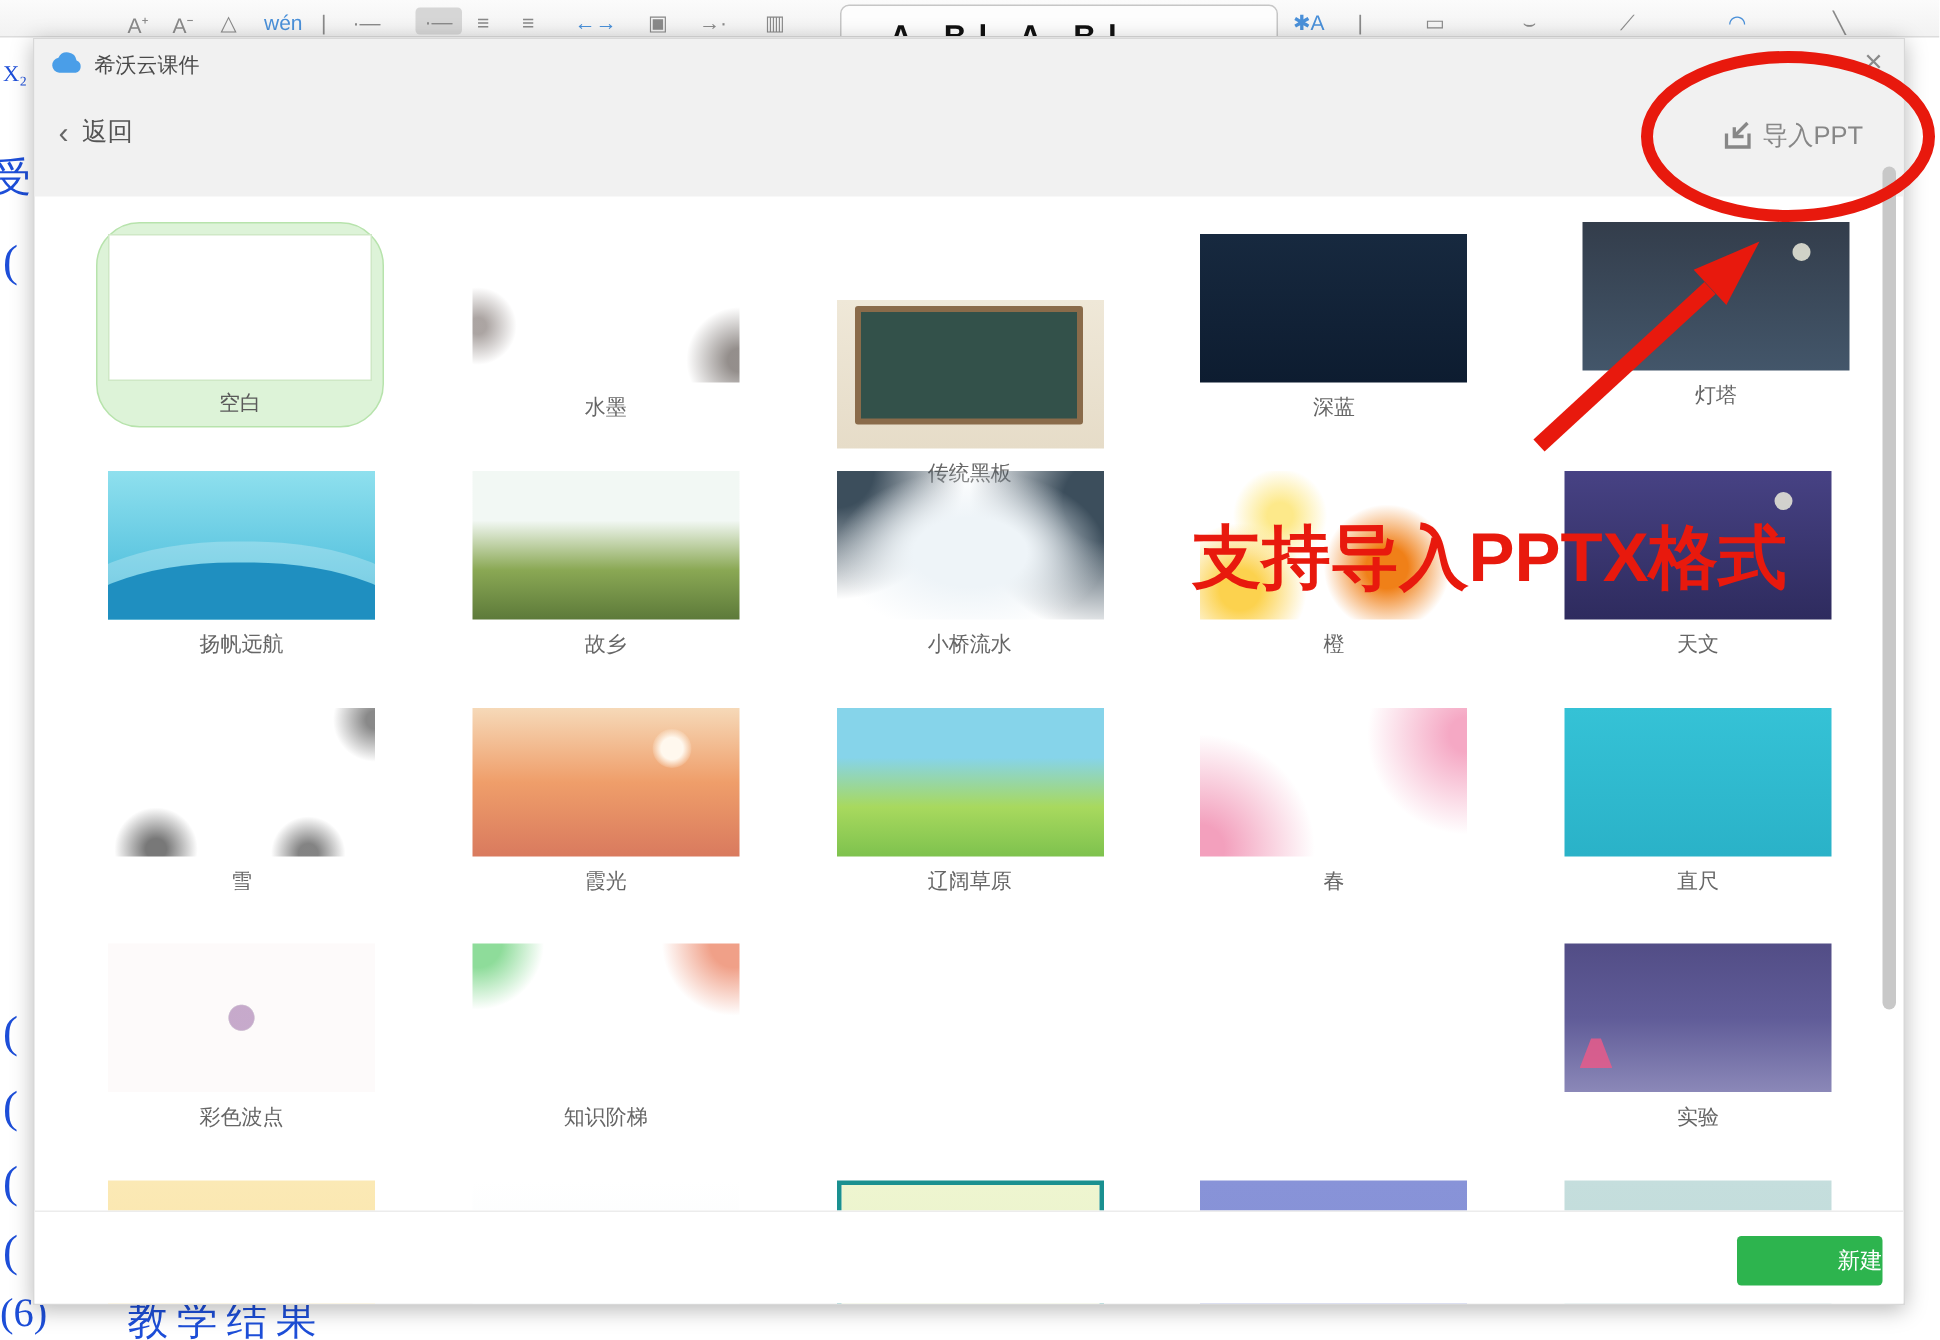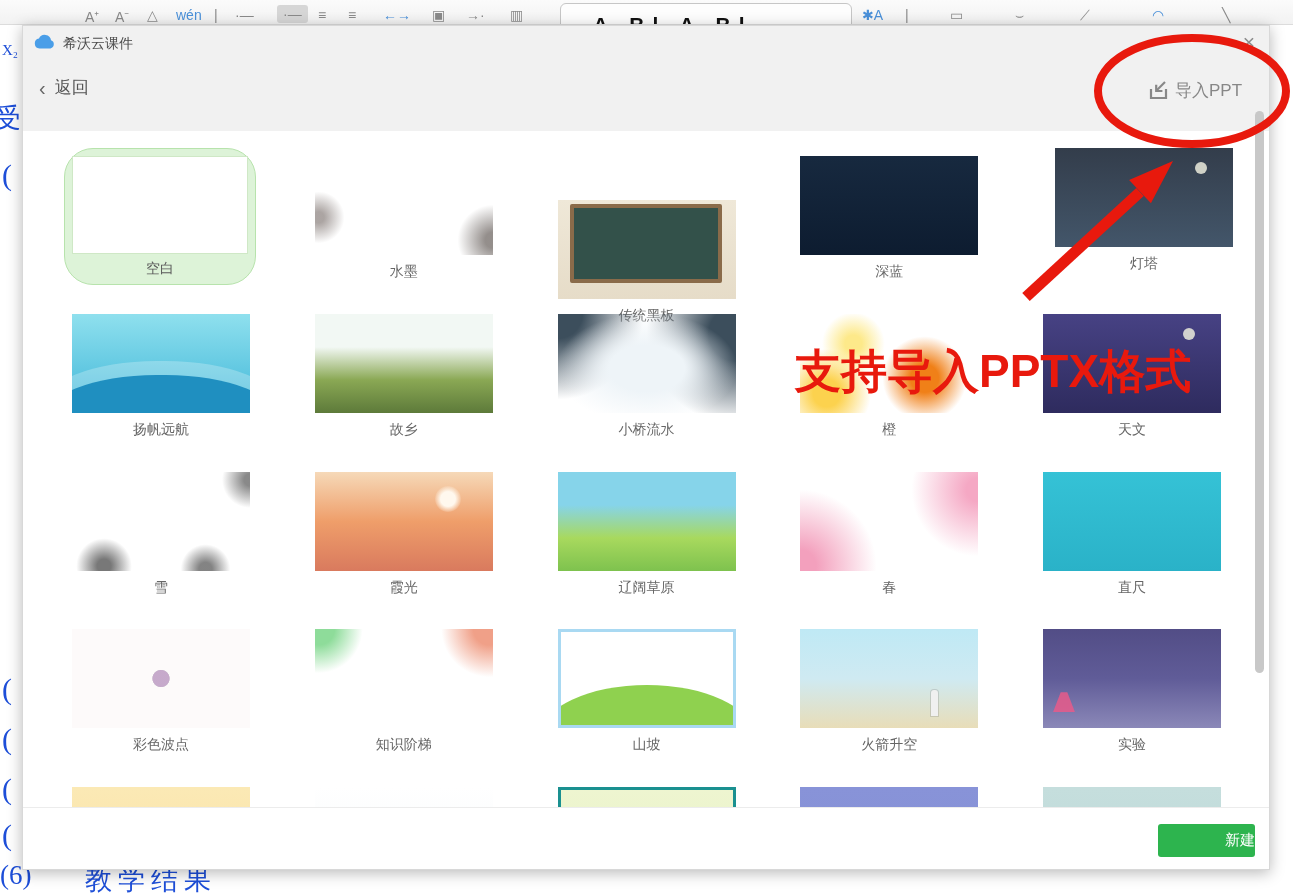--- a/index.html
+++ b/index.html
@@ -285,28 +285,20 @@
         <div class="tpl-label">直尺</div>
       </div>
       <div class="tpl-item" style="left: 49px; top: 603.25px;">
         <div class="tpl-thumb deco-polka-dots" style="background: rgb(253, 250, 250);"></div>
         <div class="tpl-label">彩色波点</div>
       </div>
       <div class="tpl-item" style="left: 291.75px; top: 603.25px;">
         <div class="tpl-thumb deco-knowledge-ladder" style="background: linear-gradient(rgb(234, 250, 239), rgb(205, 238, 212));"></div>
         <div class="tpl-label">知识阶梯</div>
       </div>
-      <div class="tpl-item" style="left: 534.5px; top: 603.25px;">
-        <div class="tpl-thumb deco-hillside" style="background: linear-gradient(rgb(255, 255, 255), rgb(255, 255, 255));"></div>
-        <div class="tpl-label">山坡</div>
-      </div>
-      <div class="tpl-item" style="left: 777.25px; top: 603.25px;">
-        <div class="tpl-thumb deco-rocket" style="background: linear-gradient(rgb(191, 233, 245), rgb(207, 234, 242), rgb(232, 221, 184));"></div>
-        <div class="tpl-label">火箭升空</div>
-      </div>
       <div class="tpl-item" style="left: 1020px; top: 603.25px;">
         <div class="tpl-thumb deco-experiment" style="background: linear-gradient(rgb(82, 77, 134), rgb(96, 92, 152), rgb(139, 136, 184));"></div>
         <div class="tpl-label">实验</div>
       </div>
       <div class="tpl-item" style="left: 49px; top: 761px;">
         <div class="tpl-thumb" style="background: linear-gradient(rgb(251, 233, 181), rgb(250, 227, 166));"></div>
       </div>
       <div class="tpl-item" style="left: 291.75px; top: 761px;">
         <div class="tpl-thumb" style="background: linear-gradient(rgb(255, 255, 255), rgb(244, 248, 250));"></div>
       </div>

